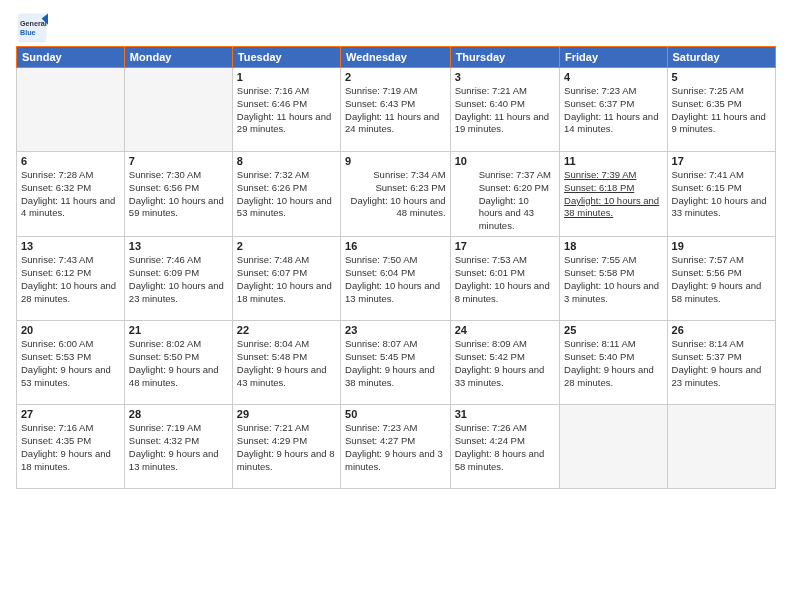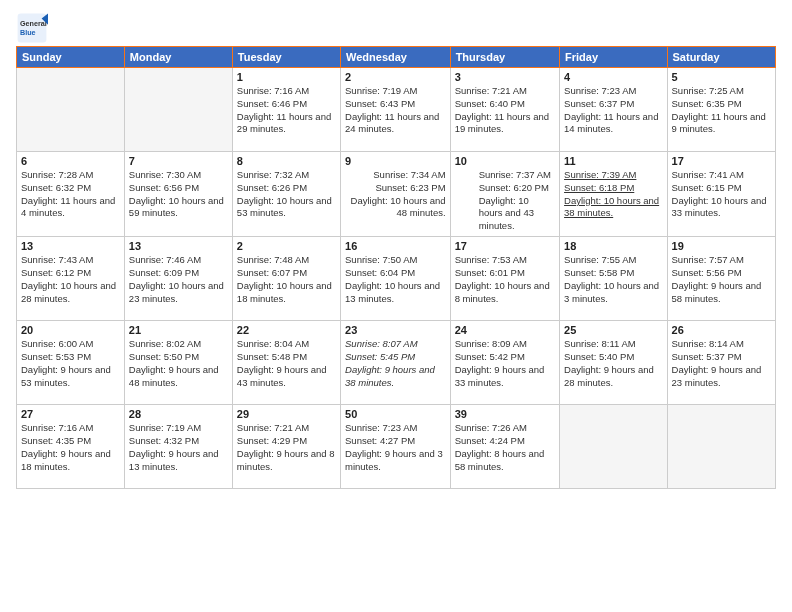--- a/index.html
+++ b/index.html
@@ -249,21 +249,21 @@
 Daylight: 9 hours and 48 minutes.</div>
           </td>
           <td>
             <div class="day-number">22</div>
             <div class="day-info" style="white-space: pre-line;">Sunrise: 8:04 AM
 Sunset: 5:48 PM
 Daylight: 9 hours and 43 minutes.</div>
           </td>
           <td>
             <div class="day-number">23</div>
-            <div class="day-info" style="white-space: pre-line; font-style: italic;">Sunrise: 8:07 AM
+            <div class="day-info" style="white-space: pre-line;">Sunrise: 8:07 AM
 Sunset: 5:45 PM
 Daylight: 9 hours and 38 minutes.</div>
           </td>
           <td>
             <div class="day-number">24</div>
             <div class="day-info" style="white-space: pre-line;">Sunrise: 8:09 AM
 Sunset: 5:42 PM
 Daylight: 9 hours and 33 minutes.</div>
           </td>
           <td>
@@ -298,21 +298,21 @@
 Sunset: 4:29 PM
 Daylight: 9 hours and 8 minutes.</div>
           </td>
           <td>
             <div class="day-number">50</div>
             <div class="day-info" style="white-space: pre-line;">Sunrise: 7:23 AM
 Sunset: 4:27 PM
 Daylight: 9 hours and 3 minutes.</div>
           </td>
           <td>
-            <div class="day-number">39</div>
+            <div class="day-number">31</div>
             <div class="day-info" style="white-space: pre-line;">Sunrise: 7:26 AM
 Sunset: 4:24 PM
 Daylight: 8 hours and 58 minutes.</div>
           </td>
           <td class="empty"></td>
           <td class="empty"></td>
         </tr>
       </tbody>
   </table>
 </div>

